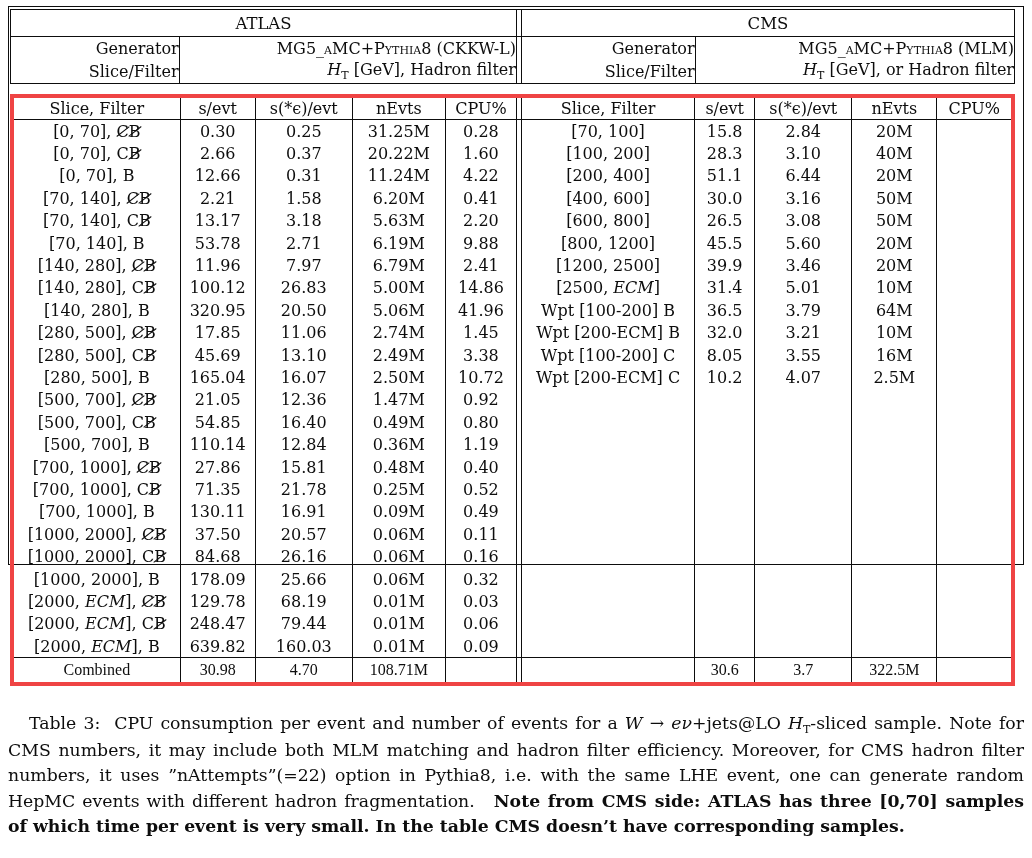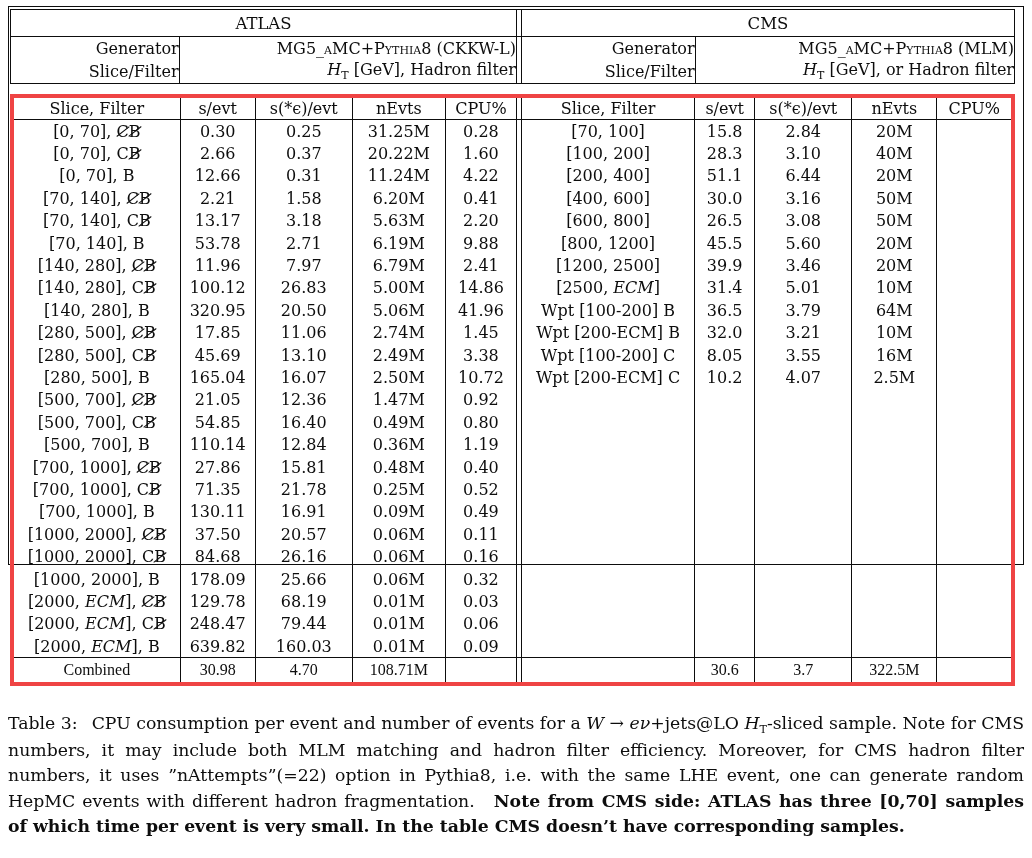--- a/index.html
+++ b/index.html
@@ -13,21 +13,21 @@
   .divc{border-left:1px solid #0d0d0d;border-right:1px solid #0d0d0d;}
   #head-tbl .title-row td{height:26px;border-bottom:1px solid #0d0d0d;font-size:16.5px;}
   #head-tbl .info-row td{height:23px;text-align:right;}
   #data-tbl thead th{height:21px;border-bottom:1px solid #0d0d0d;}
   #data-tbl tbody td{height:22.4px;}
   #data-tbl tr.combined td{height:24px;border-top:1px solid #0d0d0d;font-family:Liberation Serif, serif;}
   .sc{font-variant:small-caps;}
   .cancel{position:relative;display:inline-block;}
   .cancel:after{content:'';position:absolute;left:-2px;right:-2px;top:50%;height:0;border-top:1.4px solid currentColor;transform:rotate(-38deg);}
   .caption{position:absolute;left:8px;top:711px;width:1016px;font-size:17.3px;line-height:1.45;text-align:justify;}
-  .cap-label{margin-right:14px;}
+  .cap-label{margin-right:14px;margin-left:21px;}
   .cap-bold{font-weight:bold;margin-left:12px;}
   i{font-style:italic;}
   sub{font-size:11px;}
 </style>
 </head>
 <body>
 
 <div class="frame">
 
   <table id="head-tbl">

